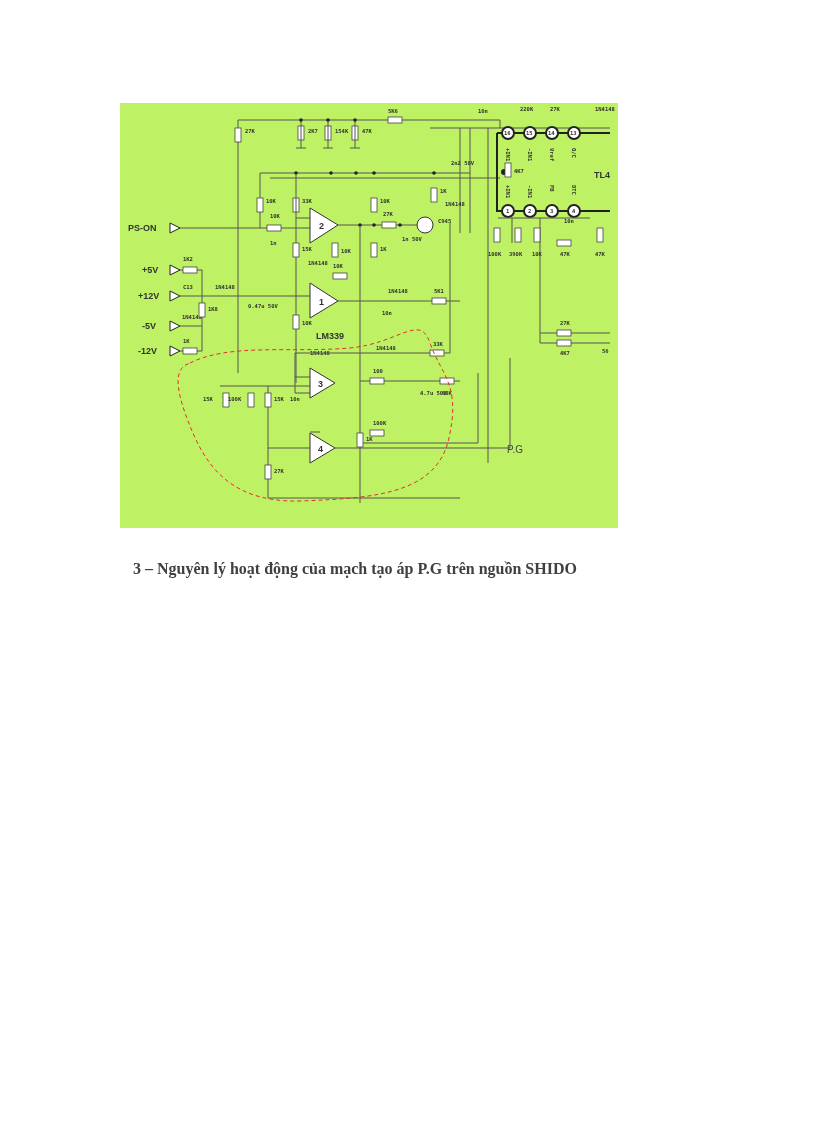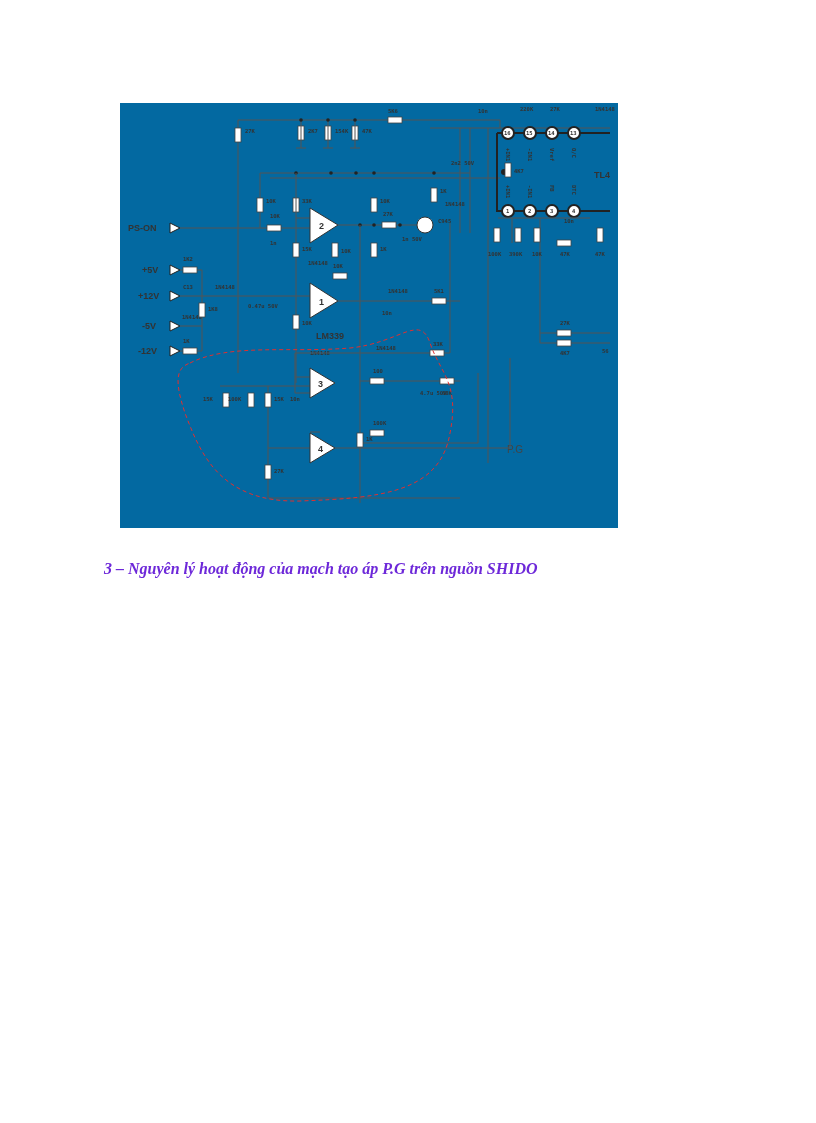--- a/index.html
+++ b/index.html
@@ -1,19 +1,19 @@
 <!DOCTYPE html>
 <html><head>
 <meta charset="utf-8">
 <style>
   html, body { margin: 0; padding: 0; }
   body { width: 816px; height: 1123px; background: #ffffff; position: relative; overflow: hidden; }
-  .figure { position: absolute; left: 120px; top: 103px; width: 498px; height: 425px; background: #0369a1; }
+  .figure { position: absolute; left: 120px; top: 103px; width: 498px; height: 425px; background: #bef264; }
   .figure svg { width: 498px; height: 425px; display: block; }
-  .caption { position: absolute; left: 104px; top: 560px; font-family: "Liberation Serif", serif; font-weight: bold; font-size: 16px; color: #6d28d9; white-space: nowrap; font-style: italic; }
+  .caption { position: absolute; left: 133px; top: 560px; font-family: "Liberation Serif", serif; font-weight: bold; font-size: 16px; color: #404040; white-space: nowrap; }
   svg text { font-family: "DejaVu Sans Mono", monospace; font-size: 5.5px; font-weight: bold; fill: #333; }
   svg .big { font-size: 9px; font-family: "Liberation Sans", sans-serif; }
   svg .pg { font-size: 10px; font-family: "Liberation Sans", sans-serif; font-weight: normal; fill: #444; }
   .w { stroke: #555; stroke-width: 1; fill: none; }
   .r { stroke: #444; stroke-width: 0.8; fill: #fff; }
   .d { fill: #222; }
 </style>
 </head>
 <body>
 

